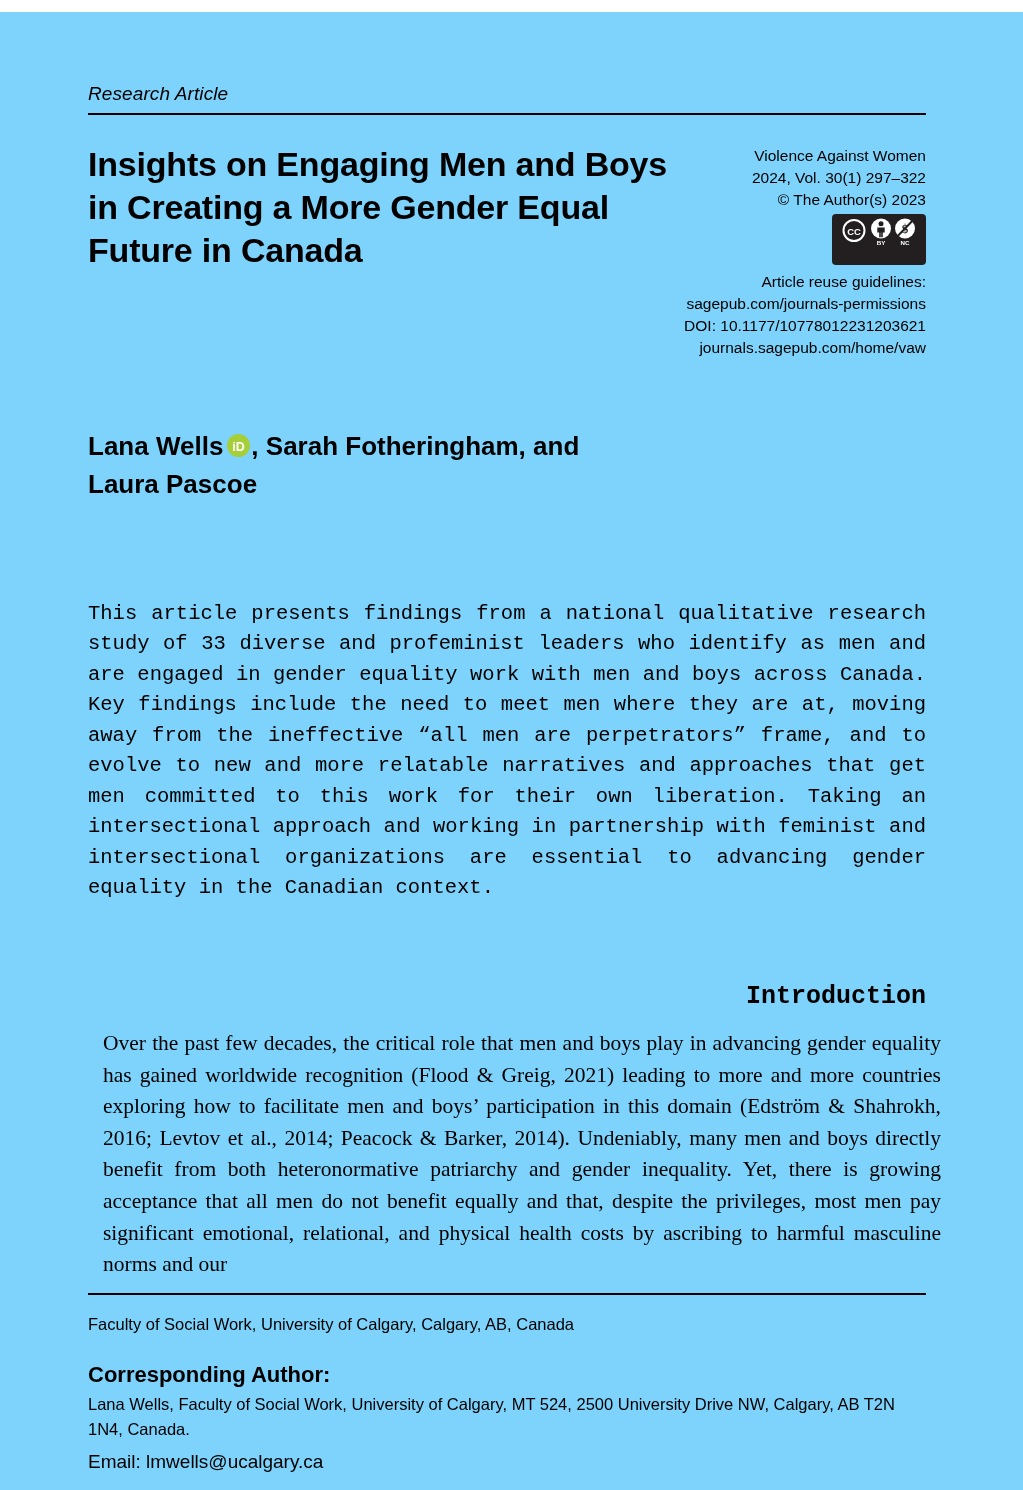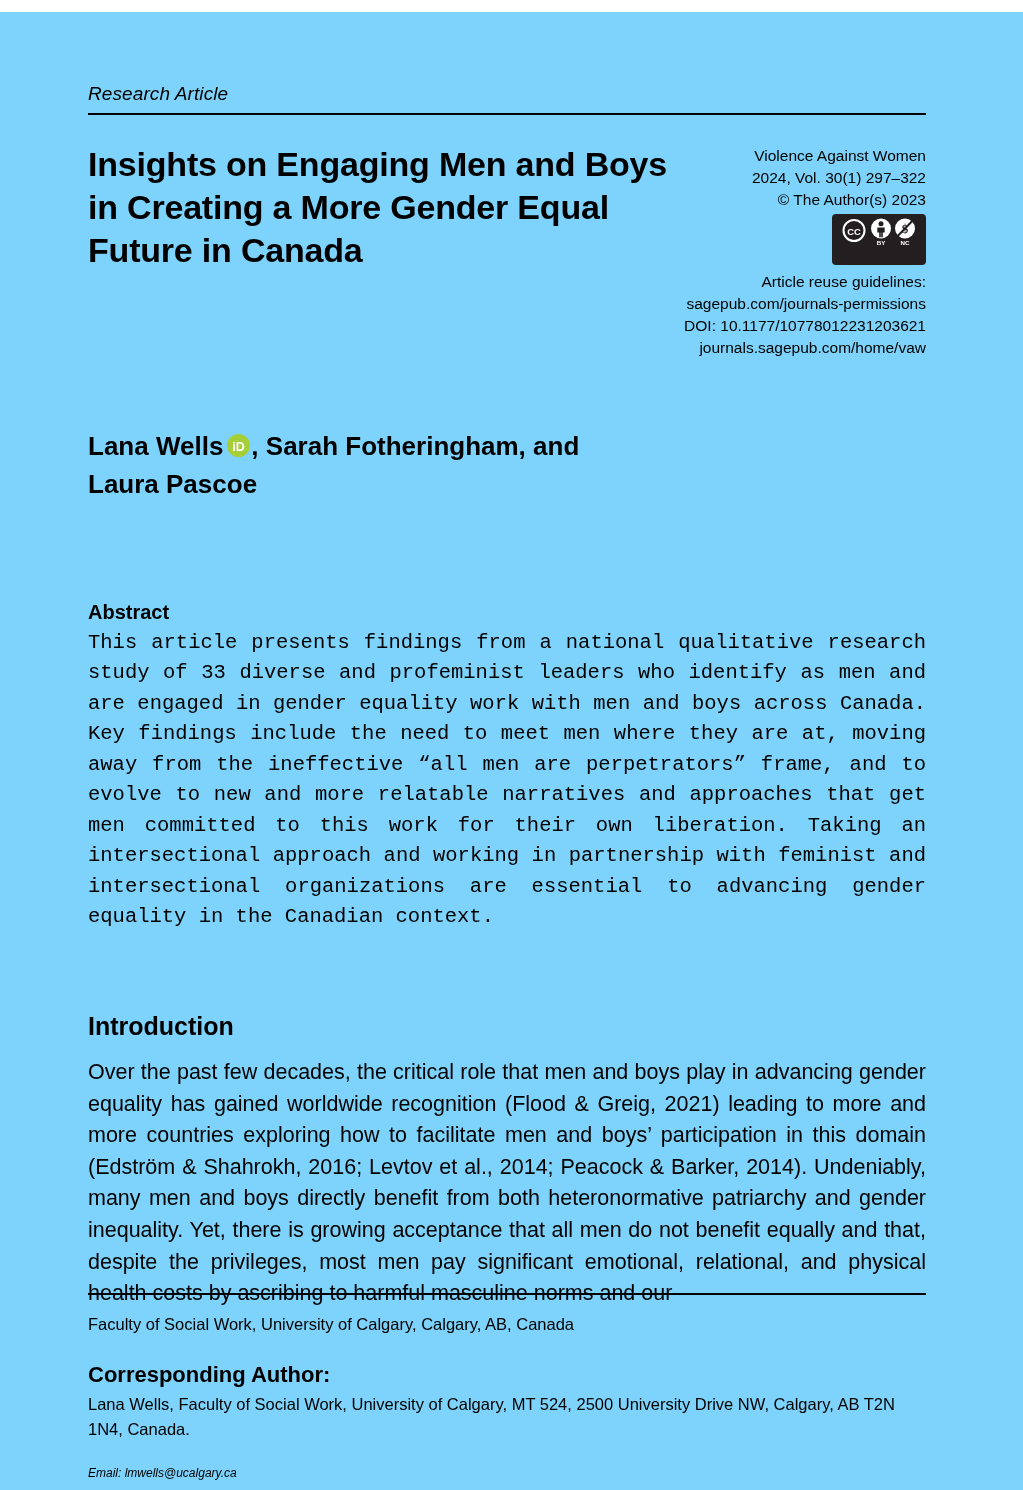--- a/index.html
+++ b/index.html
@@ -152,32 +152,33 @@
     font-family: "Liberation Sans", sans-serif;
     font-size: 20px;
     line-height: 1.45;
     margin: 0;
     color: #000;
   }
 
   
   .intro-block { margin-top: 78px; }
   .intro-head {
-    font-family: Liberation Sans, sans-serif;
+    font-family: Liberation Mono, monospace;
     font-weight: bold;
     font-size: 25px;
     margin: 0 0 16px 0;
     line-height: 1.2;
+    text-align: right;
   }
   .intro-body {
-    font-family: Liberation Sans, sans-serif;
+    font-family: Liberation Serif, serif;
     font-size: 21.5px;
     line-height: 1.47;
     text-align: justify;
-    margin: 0;
+    margin: 15px;
     width: 838px;
     color: #000;
     text-justify: inter-word;
   }
 
   
   .footnotes {
     position: absolute;
     left: 88px;
     top: 1281px;
@@ -203,24 +204,23 @@
   }
   .foot-corr-body {
     font-family: "Liberation Sans", sans-serif;
     font-size: 16.5px;
     line-height: 1.5;
     margin: 0;
     width: 838px;
   }
   .foot-email {
     font-family: "Liberation Sans", sans-serif;
-    font-size: 12px;
+    font-size: 19px;
     line-height: 1.5;
-    margin: 23px 0 0 0;
-    font-style: italic;
+    margin: 7px 0 0 0;
   }
 </style>
 </head>
 <body>
 
 <div class="page">
 
   <div class="content">
 
     <div class="runhead">Research Article</div>
@@ -267,21 +267,20 @@
 
     <div class="authors">
       <span>Lana Wells</span><span class="orcid"><svg width="23" height="23" viewBox="0 0 23 23" aria-hidden="true">
             <circle cx="11.5" cy="11.5" r="11.5" fill="#a6ce39"></circle>
             <text x="11.5" y="16.6" font-family="'Liberation Sans', sans-serif" font-size="12.5" font-weight="bold" fill="#ffffff" text-anchor="middle">iD</text>
           </svg></span><span>, Sarah Fotheringham, and</span>
       <div>Laura Pascoe</div>
     </div>
 
     <div class="abstract-block">
-      <div class="section-head">Abstract</div>
       <p class="abstract-body">This article presents findings from a national qualitative research study of 33 diverse and profeminist leaders who identify as men and are engaged in gender equality work with men and boys across Canada. Key findings include the need to meet men where they are at, moving away from the ineffective “all men are perpetrators” frame, and to evolve to new and more relatable narratives and approaches that get men committed to this work for their own liberation. Taking an intersectional approach and working in partnership with feminist and intersectional organizations are essential to advancing gender equality in the Canadian context.</p>
     </div>
 
 
     <div class="intro-block">
       <div class="intro-head">Introduction</div>
       <p class="intro-body">Over the past few decades, the critical role that men and boys play in advancing gender equality has gained worldwide recognition (Flood &amp; Greig, 2021) leading to more and more countries exploring how to facilitate men and boys’ participation in this domain (Edström &amp; Shahrokh, 2016; Levtov et al., 2014; Peacock &amp; Barker, 2014). Undeniably, many men and boys directly benefit from both heteronormative patriarchy and gender inequality. Yet, there is growing acceptance that all men do not benefit equally and that, despite the privileges, most men pay significant emotional, relational, and physical health costs by ascribing to harmful masculine norms and our</p>
     </div>
 
   </div>

